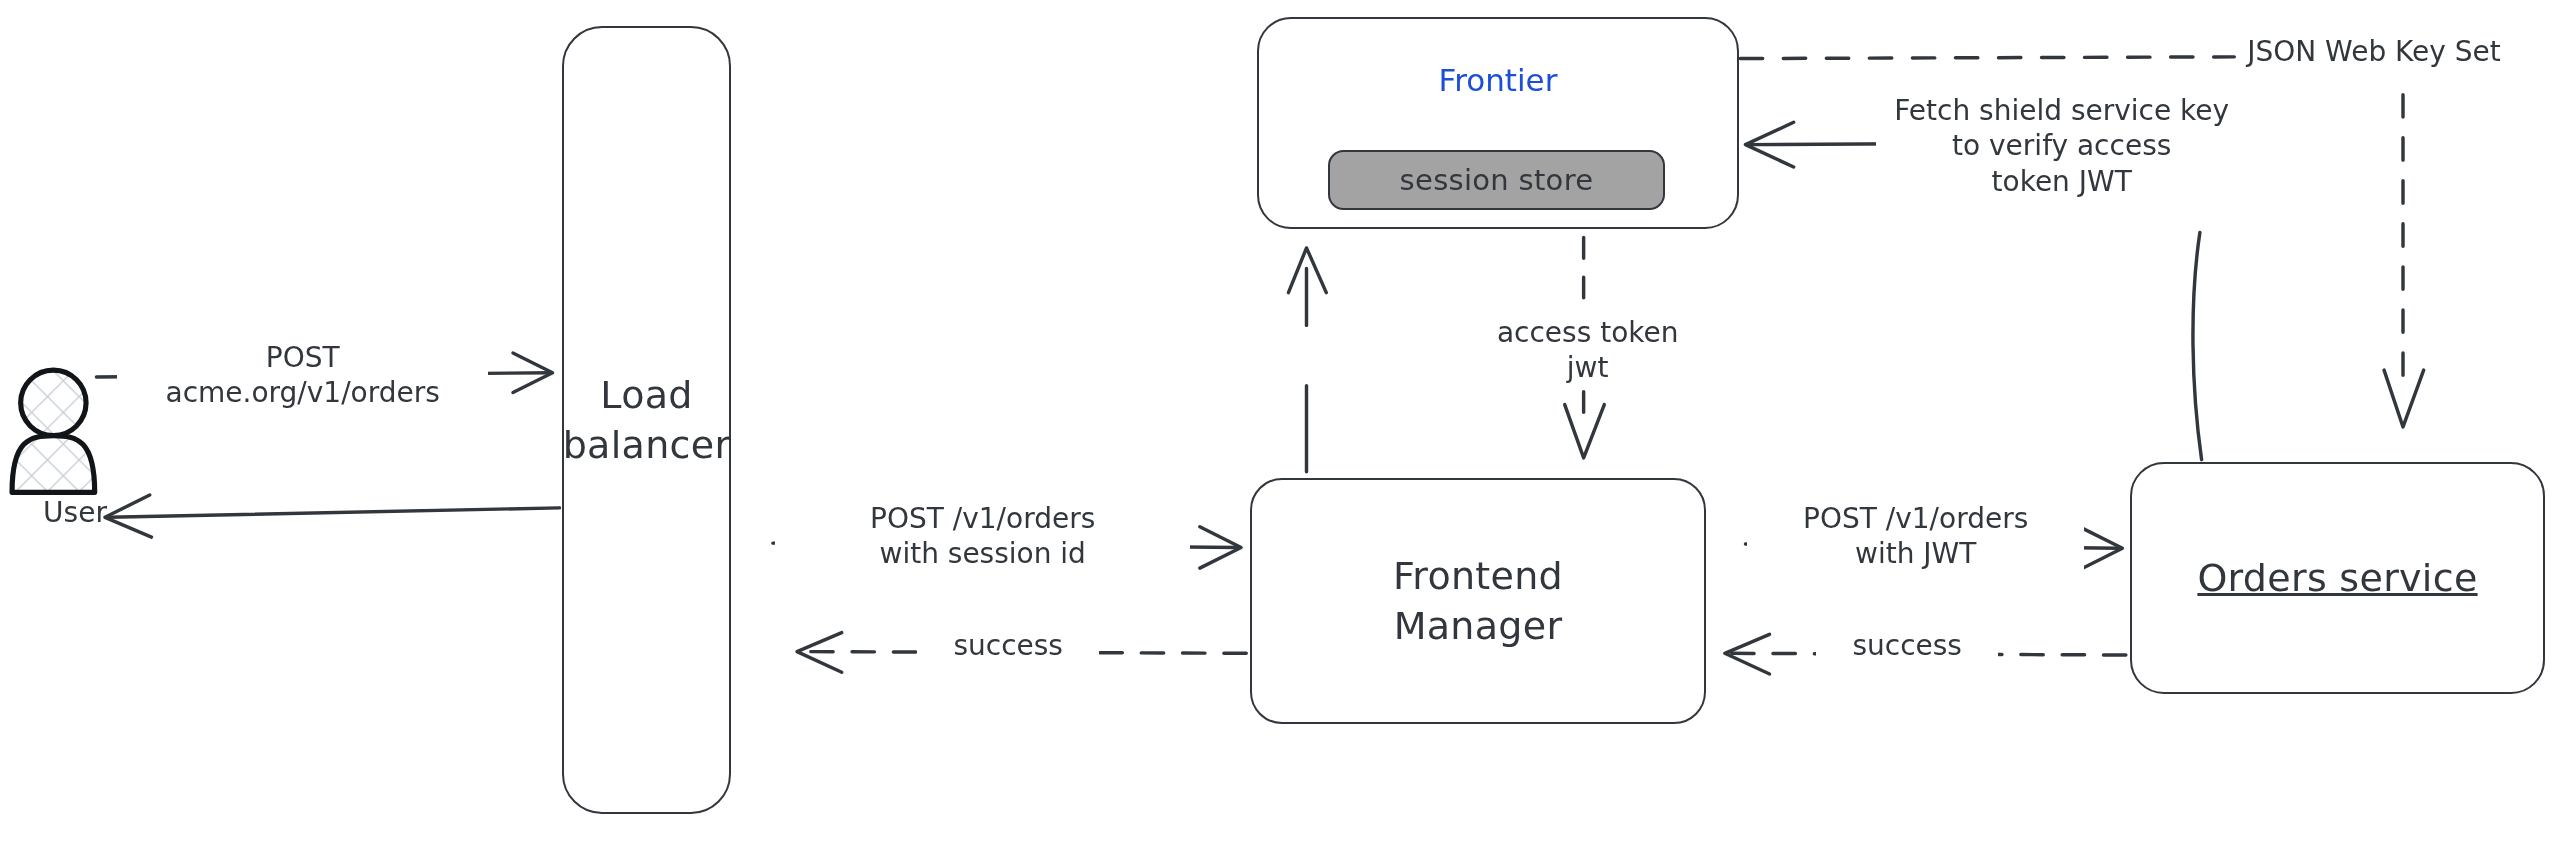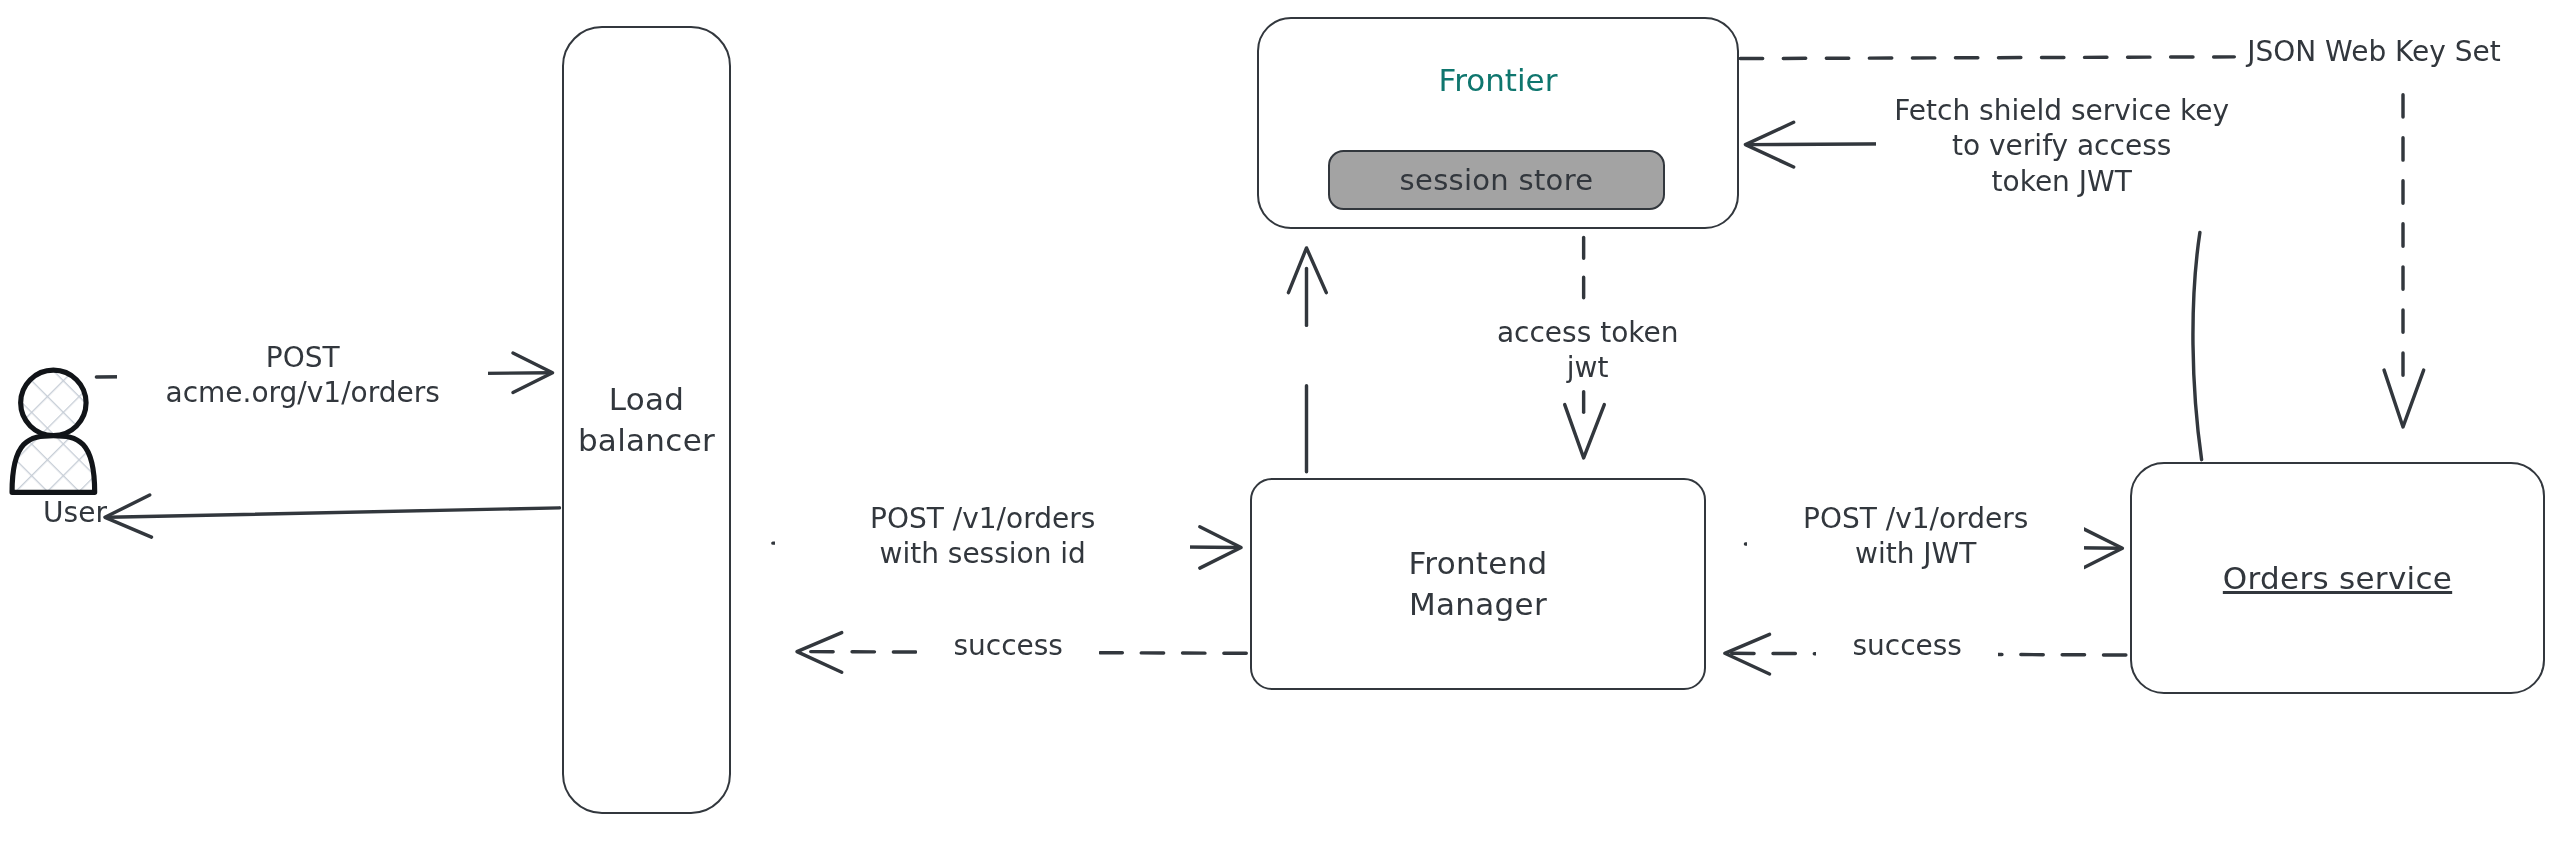--- a/index.html
+++ b/index.html
@@ -35,21 +35,21 @@
     background: #ffffff;
     display: flex;
     align-items: center;
     justify-content: center;
     text-align: center;
     color: #32373d;
     z-index: 3;
   }
   .node .node-label {
     font-family: "DejaVu Sans", sans-serif;
-    font-size: 31px;
+    font-size: 38px;
     line-height: 1.32;
     letter-spacing: 0.3px;
     white-space: pre-line;
     color: #32373d;
   }
 
   #node-load-balancer {
     left: 562px;  top: 26px;
     width: 169px; height: 788px;
     border-radius: 40px;
@@ -59,41 +59,41 @@
     width: 482px; height: 212px;
     border-radius: 34px;
     display: block;
   }
   #frontier-title {
     position: absolute;
     left: 0; right: 0;
     top: 43px;
     text-align: center;
     font-size: 31px;
-    color: #0f766e;
+    color: #1d4ed8;
     font-family: "DejaVu Sans", sans-serif;
   }
   #node-session-store {
     position: absolute;
     left: 69px; top: 131px;
     width: 337px; height: 60px;
     box-sizing: border-box;
     border: 2.6px solid #32373d;
     border-radius: 15.5px;
     background: #a3a3a3;
     display: flex;
     align-items: center;
     justify-content: center;
   }
   #node-session-store .node-label { font-size: 29px; }
 
   #node-frontend-manager {
     left: 1250px; top: 478px;
-    width: 456px; height: 212px;
-    border-radius: 22px;
+    width: 456px; height: 246px;
+    border-radius: 32px;
   }
   #node-orders-service {
     left: 2130px; top: 462px;
     width: 415px; height: 232px;
     border-radius: 34px;
     text-decoration: underline;
   }
   #user-caption {
     position: absolute;
     left: 0px; top: 496px;

